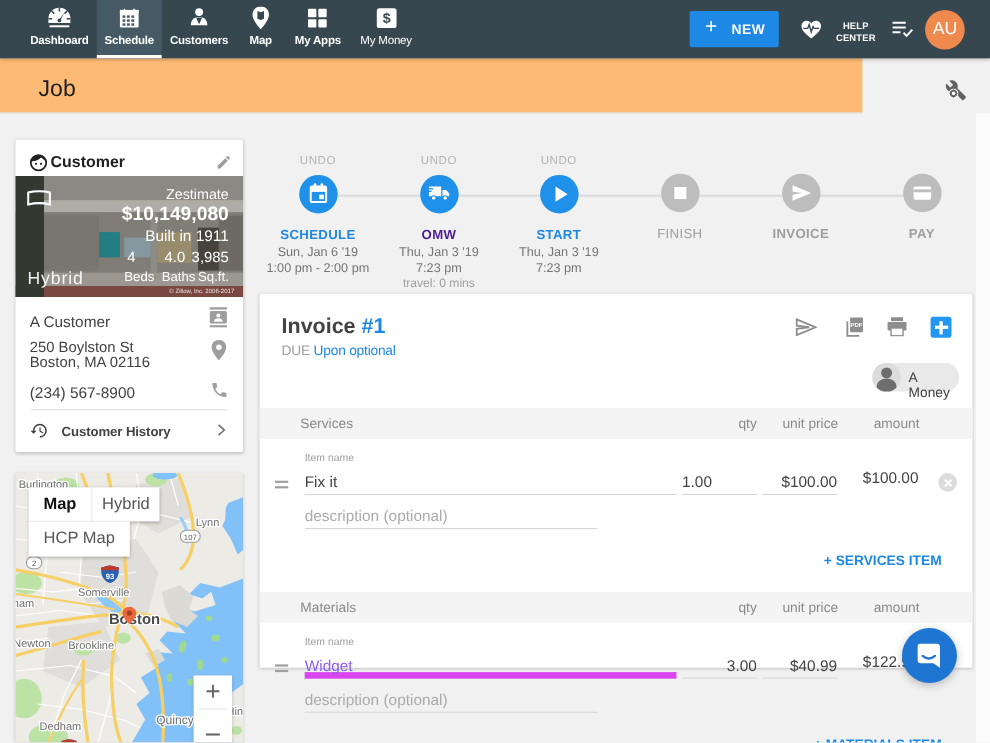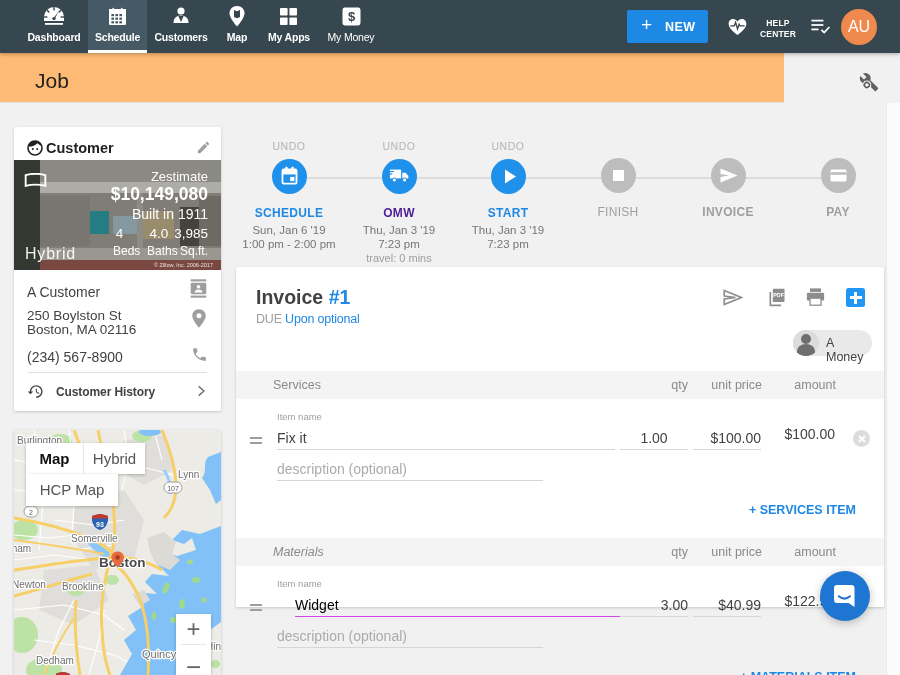--- a/index.html
+++ b/index.html
@@ -436,42 +436,42 @@
     <div class="abs" style="left:37px;top:7px;font-size:12.5px;color:#8a8a8a;">Services</div>
     <div class="abs" style="left:409px;top:7px;width:43px;text-align:right;font-size:12.5px;color:#8a8a8a;">qty</div>
     <div class="abs" style="left:463px;top:7px;width:63px;text-align:right;font-size:12.5px;color:#8a8a8a;">unit price</div>
     <div class="abs" style="left:543px;top:7px;width:57px;text-align:right;font-size:12.5px;color:#8a8a8a;">amount</div>
   </div>
 
   <div class="abs" style="left:41px;top:144px;font-size:9.5px;color:#9e9e9e;">Item name</div>
   <div class="abs" style="left:14px;top:170px;width:12px;height:1.8px;background:#9e9e9e;"></div>
   <div class="abs" style="left:14px;top:175px;width:12px;height:1.8px;background:#9e9e9e;"></div>
   <div class="abs" style="left:41px;top:161px;width:338px;height:22px;line-height:21px;border-bottom:1px solid #d6d6d6;font-size:14px;color:#424242;">Fix it</div>
-  <div class="abs" style="left:384px;top:161px;width:68px;height:22px;line-height:21px;border-bottom:1px solid #d6d6d6;font-size:14px;color:#424242;text-align:center;">1.00</div>
+  <div class="abs" style="left:384px;top:161px;width:68px;height:22px;line-height:21px;border-bottom:1px solid #d6d6d6;font-size:14px;color:#424242;text-align:left;">1.00</div>
   <div class="abs" style="left:457px;top:161px;width:68px;height:22px;line-height:21px;border-bottom:1px solid #d6d6d6;font-size:14px;color:#424242;text-align:right;">$100.00</div>
   <div class="abs" style="left:500px;top:159px;width:99px;text-align:right;font-size:14px;color:#424242;">$100.00</div>
   <div class="abs" style="left:617px;top:163px;width:17px;height:17px;border-radius:50%;background:#dcdcdc;">
     <svg style="position:absolute;left:4.5px;top:4.5px;" width="8" height="8" viewBox="0 0 8 8">
         <path d="M1 1 L7 7 M7 1 L1 7" stroke="#fff" stroke-width="1.8"></path>
       </svg>
   </div>
   <div class="abs" style="left:41px;top:192px;width:266px;height:22px;line-height:21px;border-bottom:1px solid #d6d6d6;font-size:14px;color:#ababab;">description (optional)</div>
   <div class="abs" style="left:480px;top:236px;width:140px;text-align:right;font-size:12.5px;font-weight:700;color:#1E88E5;">+ SERVICES ITEM</div>
 
   <div class="abs" style="left:0;top:271px;width:648px;height:28px;background:#f4f4f4;">
-    <div class="abs" style="left:37px;top:7px;font-size:12.5px;color:#8a8a8a;font-style:italic;">Materials</div>
+    <div class="abs" style="left:37px;top:7px;font-size:12.5px;color:#8a8a8a;">Materials</div>
     <div class="abs" style="left:409px;top:7px;width:43px;text-align:right;font-size:12.5px;color:#8a8a8a;">qty</div>
     <div class="abs" style="left:463px;top:7px;width:63px;text-align:right;font-size:12.5px;color:#8a8a8a;">unit price</div>
     <div class="abs" style="left:543px;top:7px;width:57px;text-align:right;font-size:12.5px;color:#8a8a8a;">amount</div>
   </div>
 
   <div class="abs" style="left:41px;top:311px;font-size:9.5px;color:#9e9e9e;">Item name</div>
   <div class="abs" style="left:14px;top:337px;width:12px;height:1.8px;background:#9e9e9e;"></div>
   <div class="abs" style="left:14px;top:342px;width:12px;height:1.8px;background:#9e9e9e;"></div>
-  <div class="abs" style="left:59px;top:328px;width:338px;height:22px;line-height:21px;border-bottom:1px solid #d946ef;font-size:14px;color:#000000;">Widget</div>
+  <div class="abs" style="left:41px;top:328px;width:338px;height:22px;line-height:21px;border-bottom:6px solid #d946ef;font-size:14px;color:#8b5cf6;">Widget</div>
   <div class="abs" style="left:384px;top:328px;width:68px;height:22px;line-height:21px;border-bottom:1px solid #d6d6d6;font-size:14px;color:#424242;text-align:right;">3.00</div>
   <div class="abs" style="left:457px;top:328px;width:68px;height:22px;line-height:21px;border-bottom:1px solid #d6d6d6;font-size:14px;color:#424242;text-align:right;">$40.99</div>
   <div class="abs" style="left:500px;top:326px;width:99px;text-align:right;font-size:14px;color:#424242;">$122.97</div>
   <div class="abs" style="left:41px;top:359px;width:266px;height:22px;line-height:21px;border-bottom:1px solid #d6d6d6;font-size:14px;color:#ababab;">description (optional)</div>
   <div class="abs" style="left:480px;top:403px;width:140px;text-align:right;font-size:12.5px;font-weight:700;color:#1E88E5;">+ MATERIALS ITEM</div>
 </div>
 
 <div class="abs" style="left:820px;top:571px;width:50px;height:50px;border-radius:50%;background:#1F76D2;box-shadow:0 2px 8px rgba(0,0,0,0.25);z-index:6;">
   <svg class="abs" style="left:14px;top:14px;" width="21" height="23" viewBox="0 0 21 23">
     <path d="M3.2 0 H17.3 Q20.5 0 20.5 3.2 V16 L20.5 22 L14.6 18 H3.2 Q0 18 0 14.8 V3.2 Q0 0 3.2 0 Z" fill="#fff"></path>

